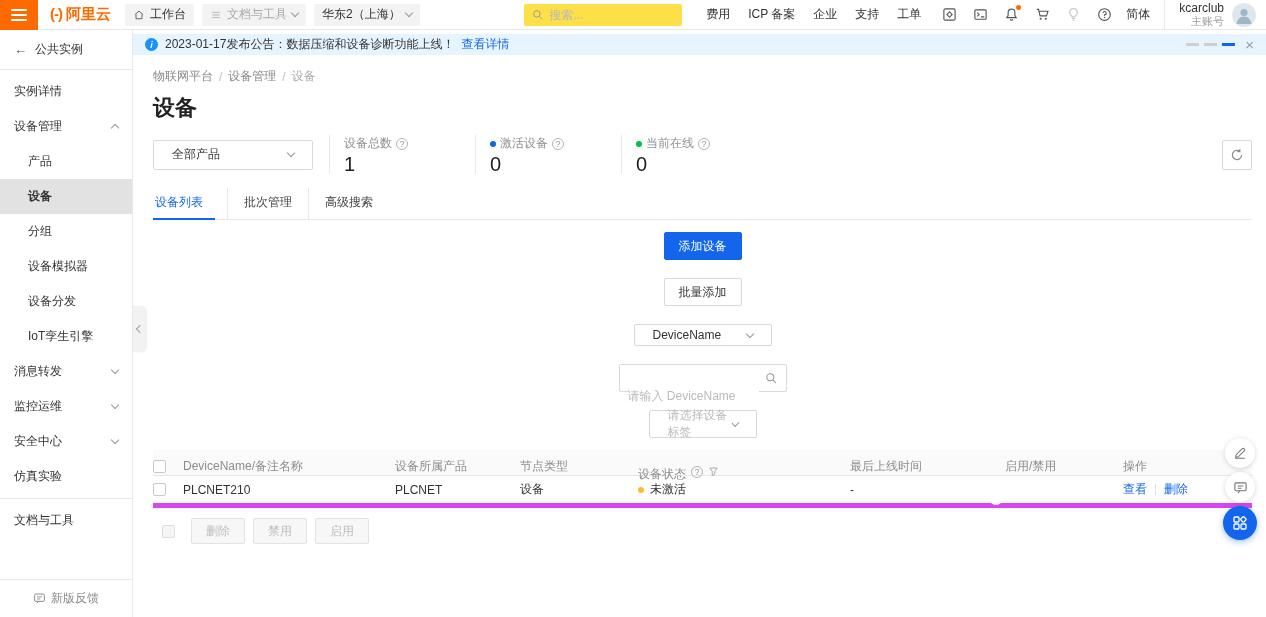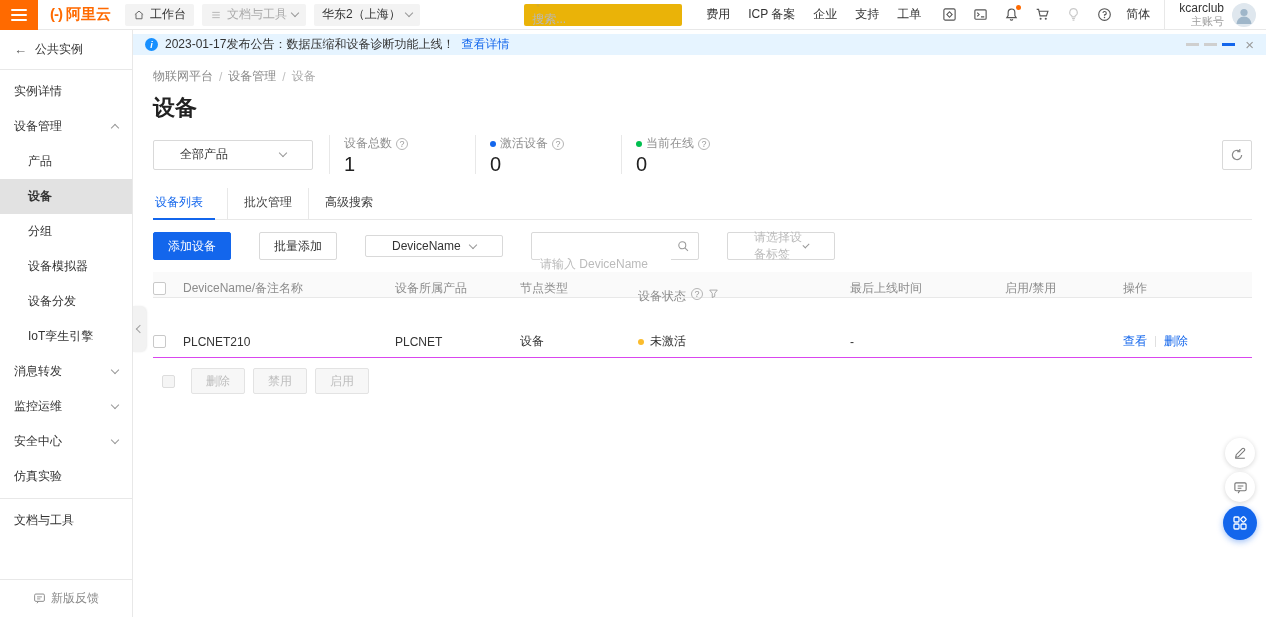--- a/index.html
+++ b/index.html
@@ -21,22 +21,22 @@
     font-weight:bold; font-size:15px; white-space:nowrap;}
   .logo .mark::before{ content:"(-)"; letter-spacing:-1px; font-weight:bold;}
   .chip{ height:22px; background:#f3f3f3; border-radius:2px; display:flex; align-items:center;
     gap:5px; padding:0 8px; margin-right:8px; cursor:pointer; white-space:nowrap;}
   .chip.muted{ color:#aaa; }
   .chev{ display:inline-block; width:6px; height:6px; border-right:1px solid #999;
     border-bottom:1px solid #999; }
   .chev.down{ transform:rotate(45deg); margin-top:-3px;}
   .chev.up{ transform:rotate(225deg); margin-top:3px;}
   .chev.left{ transform:rotate(135deg);}
-  .top-search{ margin-left:auto; width:158px; height:22px; background:#eab308; border-radius:2px;
-    display:flex; align-items:flex-start; padding:0 8px; gap:5px;flex-direction:column;}
+  .top-search{ margin-left:auto; width:158px; height:22px; background:#fde047; border-radius:2px;
+    display:flex; align-items:center; padding:0 8px; gap:5px;}
   .top-search input{ border:none; outline:none; background:transparent; width:110px; font-size:12px; color:#333;}
   .top-search input::placeholder{ color:#b8b8b8; }
   .top-nav{ display:flex; align-items:center; gap:18px; margin-left:24px; white-space:nowrap;}
   .top-nav a{ color:#333; text-decoration:none; cursor:pointer;}
   .top-icons{ display:flex; align-items:center; gap:15px; margin:0 14px 0 20px;}
   .icon-btn{ position:relative; width:16px; height:16px; display:flex; align-items:center;
     justify-content:center; cursor:pointer;}
   .icon-btn .dot{ position:absolute; top:-2px; right:-2px; width:5px; height:5px;
     border-radius:50%; background:var(--orange);}
   .lang{ cursor:pointer; margin-right:14px; white-space:nowrap;text-align:right;}
@@ -81,21 +81,21 @@
   .notice-close::before{ content:"\00D7"; font-size:15px;}
 
   .page-pad{ padding:0 14px 0 20px;}
   .breadcrumb{ margin-top:13px; color:#888; display:flex; gap:6px; align-items:center;}
   .breadcrumb .sep{ color:#c0c0c0;}
   .breadcrumb .last{ color:#aaa;}
   .page-title{ font-size:22px; font-weight:bold; margin-top:8px; color:#222;}
 
   .stats-row{ margin-top:12px; display:flex; align-items:center;}
   .select-box{ height:30px; border:1px solid var(--border2); border-radius:2px; display:flex;
-    align-items:center; justify-content:space-between; padding:0 26px; cursor:pointer; background:#fff;}
+    align-items:center; justify-content:space-between; padding:0 18px; cursor:pointer; background:#fff;}
   .product-select{ width:160px;}
   .stat{ border-left:1px solid var(--border); padding-left:14px; width:130px; margin-left:16px;
     align-self:stretch; display:flex; flex-direction:column; justify-content:center;}
   .stat:first-of-type{ margin-left:20px;}
   .stat-label{ color:#8f8f8f; display:flex; align-items:center; gap:4px;}
   .stat-dot{ width:6px; height:6px; border-radius:50%; display:inline-block;}
   .stat-value{ font-size:20px; color:#222; margin-top:2px; line-height:1;}
   .qmark{ width:12px; height:12px; border:1px solid #b5b5b5; border-radius:50%; color:#9a9a9a;
     font-size:9px; display:inline-flex; align-items:center; justify-content:center; cursor:pointer;}
   .qmark::before{ content:"?";}
@@ -105,37 +105,37 @@
 
   .tabs{ margin-top:14px; display:flex; border-bottom:1px solid var(--border);}
   .tab{ padding:6px 16px 8px; border-right:1px solid var(--border); cursor:pointer; color:#444;
     position:relative;}
   .tab:first-child{ padding-left:2px; padding-right:24px;}
   .tab:last-child{ border-right:none;}
   .tab.active{ color:var(--blue);}
   .tab.active::after{ content:""; position:absolute; left:0; right:12px; bottom:-1px;
     height:2px; background:var(--blue);}
 
-  .toolbar{ margin-top:12px; display:flex; align-items:center; gap:28px;}
+  .toolbar{ margin-top:12px; display:flex; align-items:center; gap:18px;flex-direction:column;}
   .btn{ height:28px; border-radius:2px; padding:0 14px; display:flex; align-items:center;
     cursor:pointer; border:1px solid var(--border2); background:#fff; font-size:12px;}
   .btn.primary{ background:var(--blue); border-color:var(--blue); color:#fff;}
   .field-select{ width:138px; height:22px;}
   .tag-select{ width:108px; height:28px;}
   .search-wrap{ width:168px; height:28px; border:1px solid var(--border2); border-radius:2px;
     display:flex; align-items:center; padding:0 8px; gap:6px; background:#fff;}
   .search-wrap input{ border:none; outline:none; flex:1; min-width:0; font-size:12px;margin-top:36px;}
   .search-wrap input::placeholder{ color:#bbb;}
 
   .tbl{ margin-top:12px;}
   .trow{ display:grid; grid-template-columns:30px 212px 125px 118px 212px 155px 118px 1fr;
     align-items:center;}
   .thead{ color:#8c8c8c; background:#fafafa; border-bottom:1px solid var(--border);
     height:26px;}
-  .tbody-row{ height:32px; border-bottom:1px solid #d946ef;margin-top:28px;}
+  .tbody-row{ height:32px; border-bottom:5px solid #d946ef;}
   .cb{ width:13px; height:13px; border:1px solid #c9c9c9; border-radius:2px; background:#fff;
     cursor:pointer;}
   .cb.disabled{ background:#f5f5f5; border-color:#ddd; cursor:default;}
   .th-status{ display:flex; gap:5px;margin-top:16px;}
   .status-cell{ display:flex; align-items:center; gap:6px;}
   .row-links{ display:flex; align-items:center; gap:8px;}
   .row-links a{ color:var(--blue); text-decoration:none; cursor:pointer;}
   .vline{ width:1px; height:11px; background:#e0e0e0;}
   .toggle{ width:34px; height:17px; border-radius:9px; background:var(--green); position:relative;
     cursor:pointer;}

